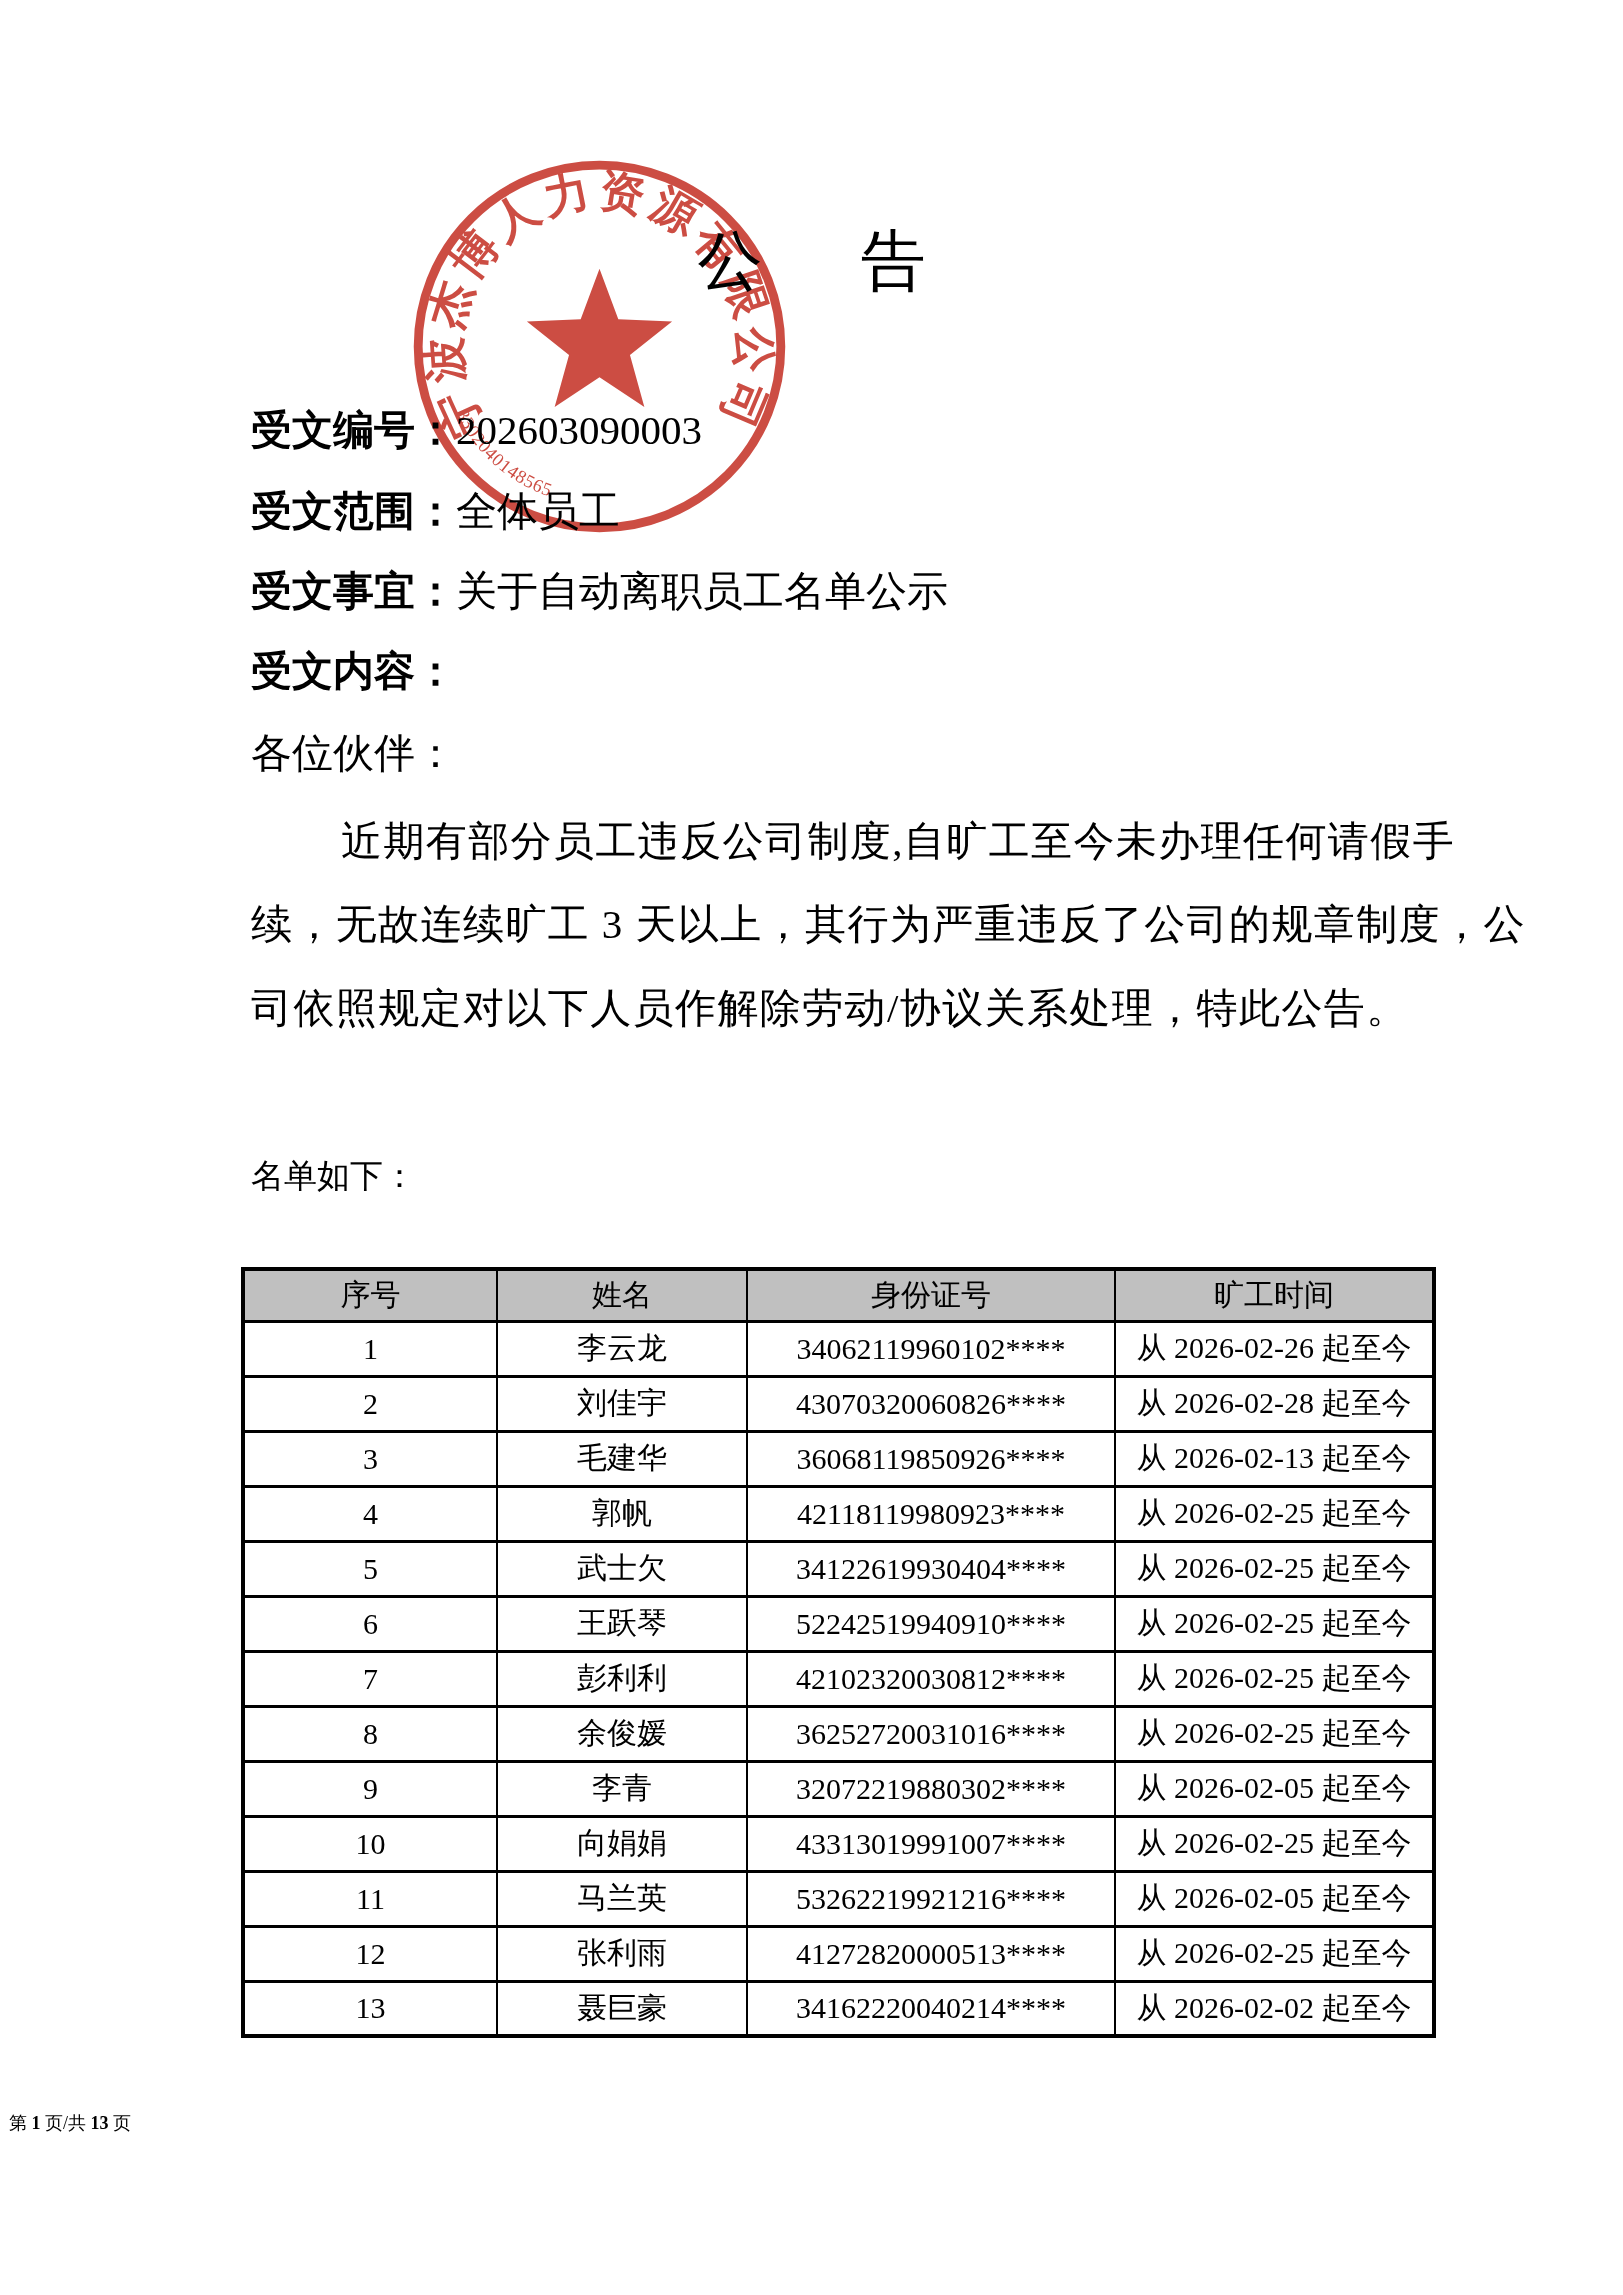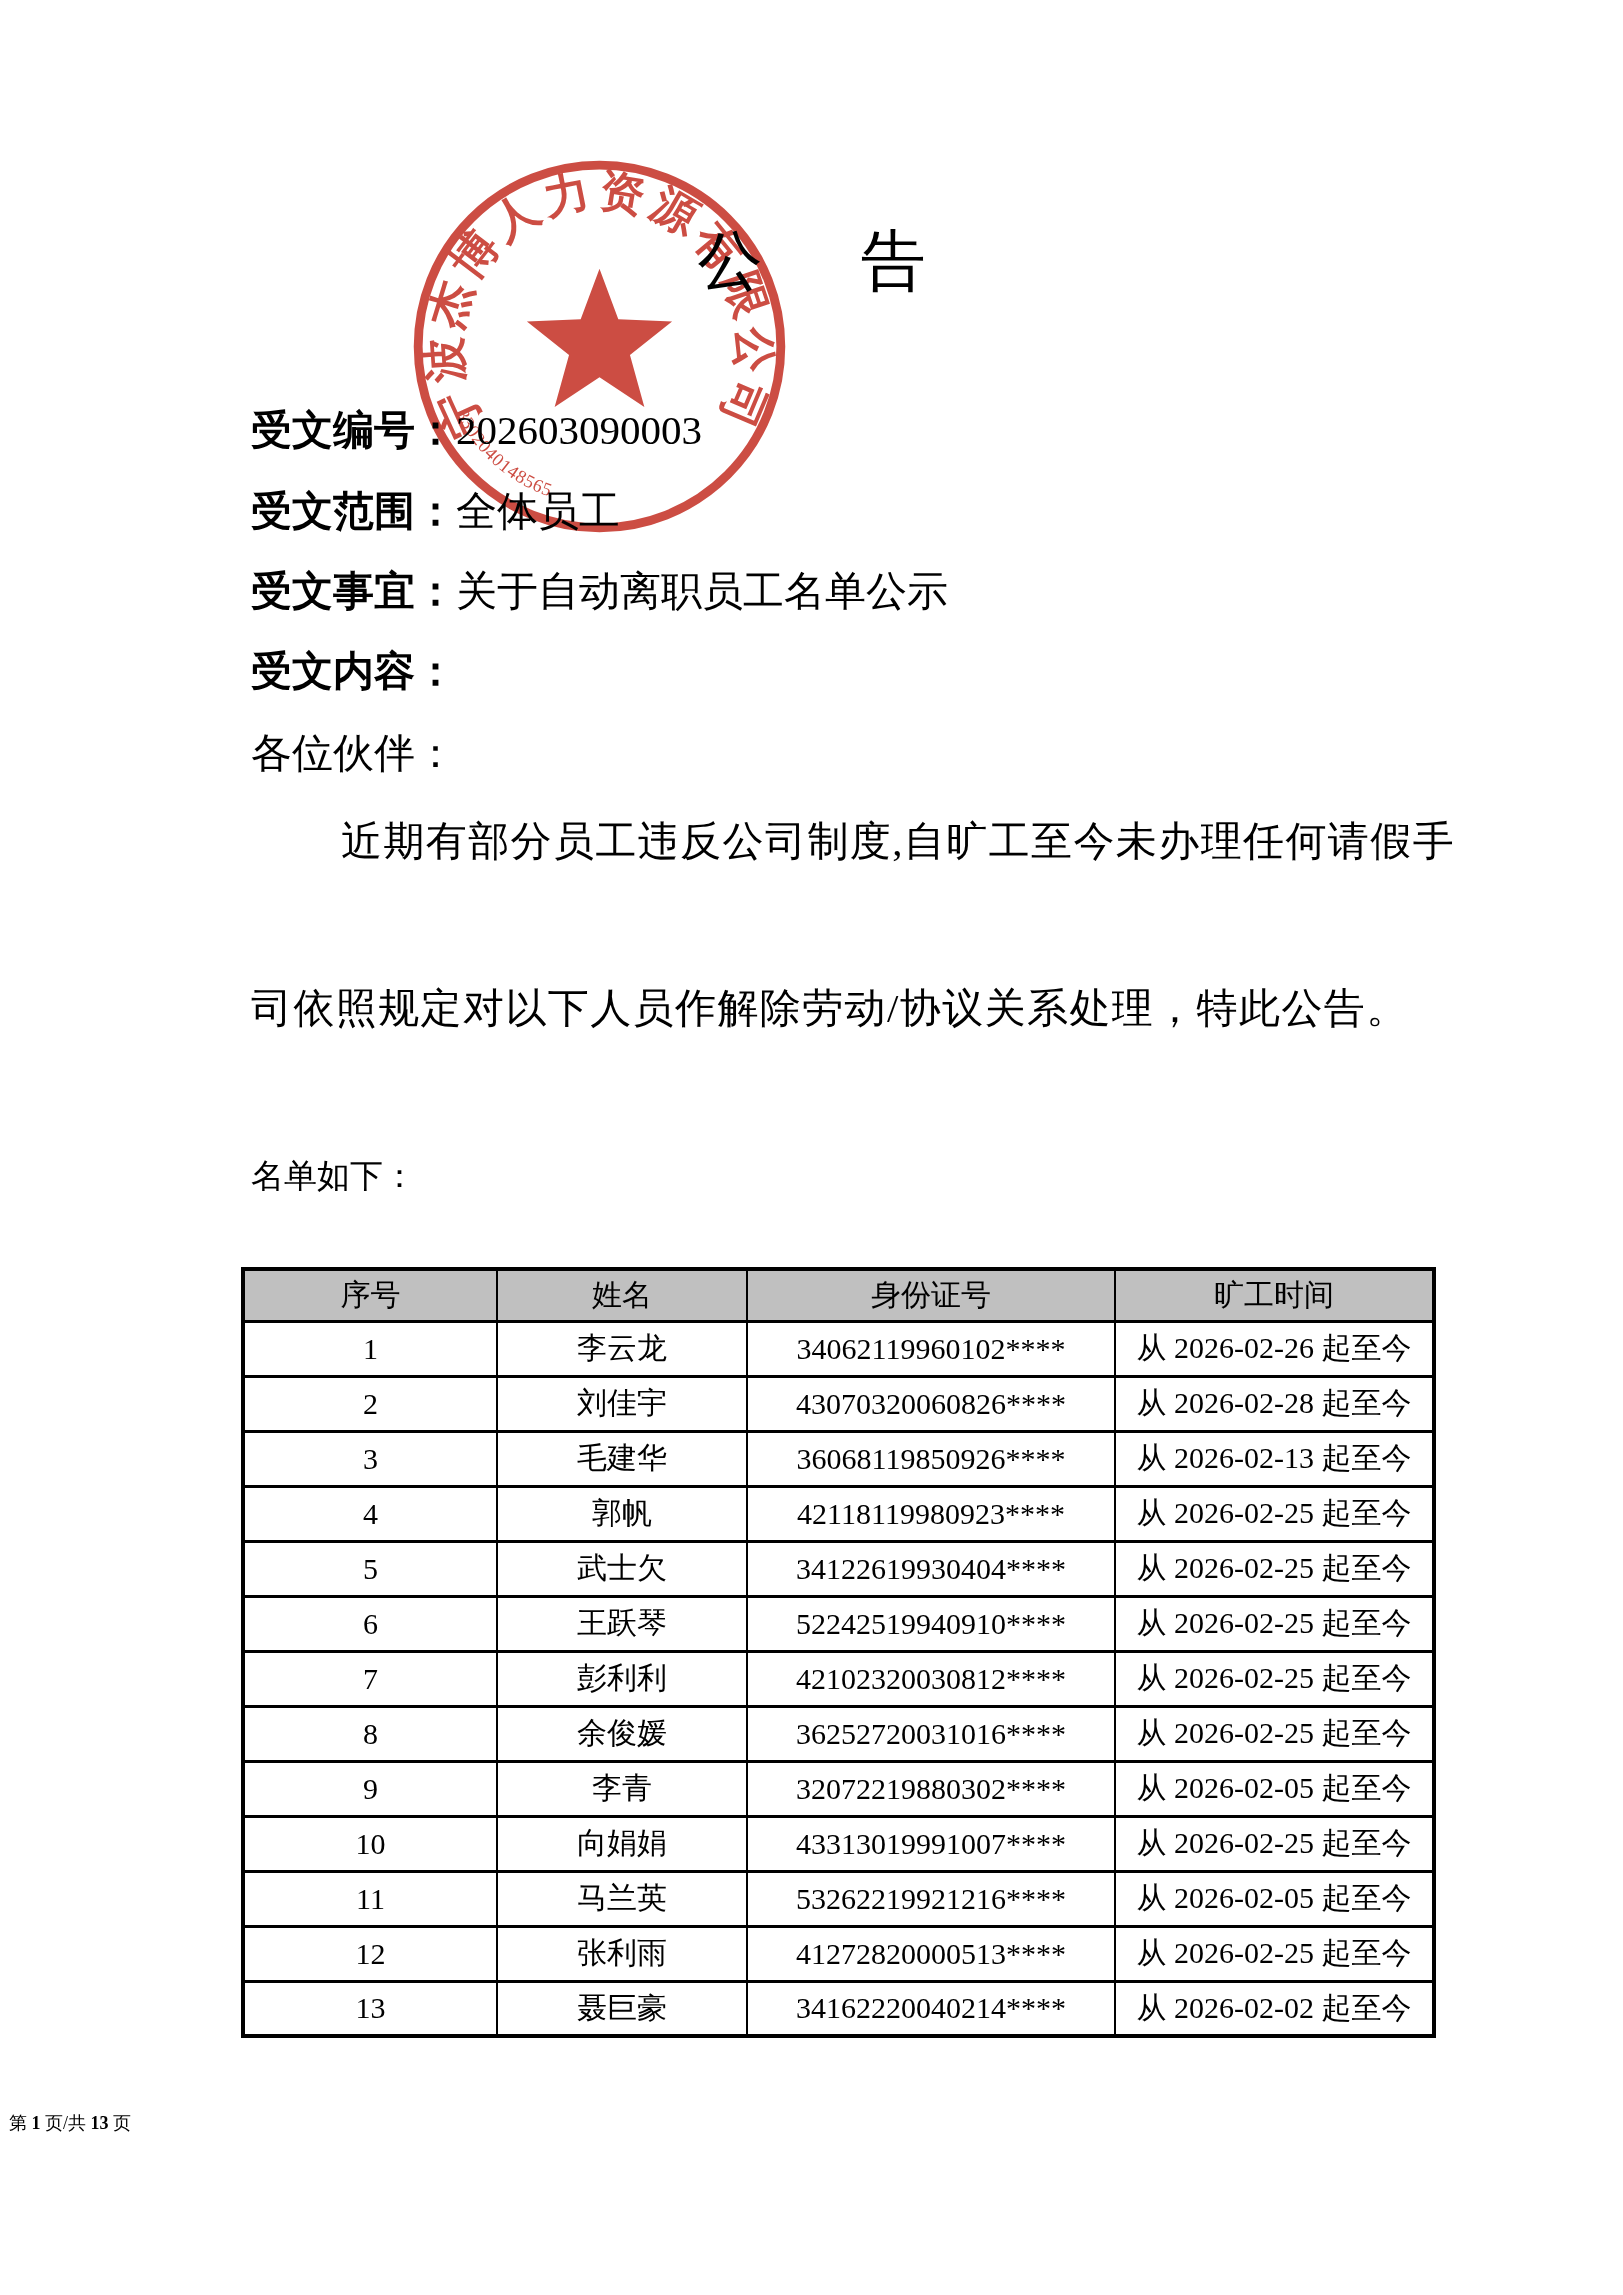--- a/index.html
+++ b/index.html
@@ -118,20 +118,21 @@
   <div class="field f1">
     <span class="label">受文范围：</span><span class="value">全体员工</span>
   </div>
   <div class="field f3">
     <span class="label">受文内容：</span><span class="value"></span>
   </div>
 
   <div class="salutation">各位伙伴：</div>
 
   <div class="body-line bl0">近期有部分员工违反公司制度,自旷工至今未办理任何请假手</div>
+  <div class="body-line bl1">续，无故连续旷工 3 天以上，其行为严重违反了公司的规章制度，公</div>
   <div class="body-line bl2">司依照规定对以下人员作解除劳动/协议关系处理，特此公告。</div>
 
   <div class="list-intro">名单如下：</div>
 
   <table class="roster">
     <colgroup>
       <col style="width:254px">
         <col style="width:250px">
         <col style="width:368px">
         <col style="width:319px">

